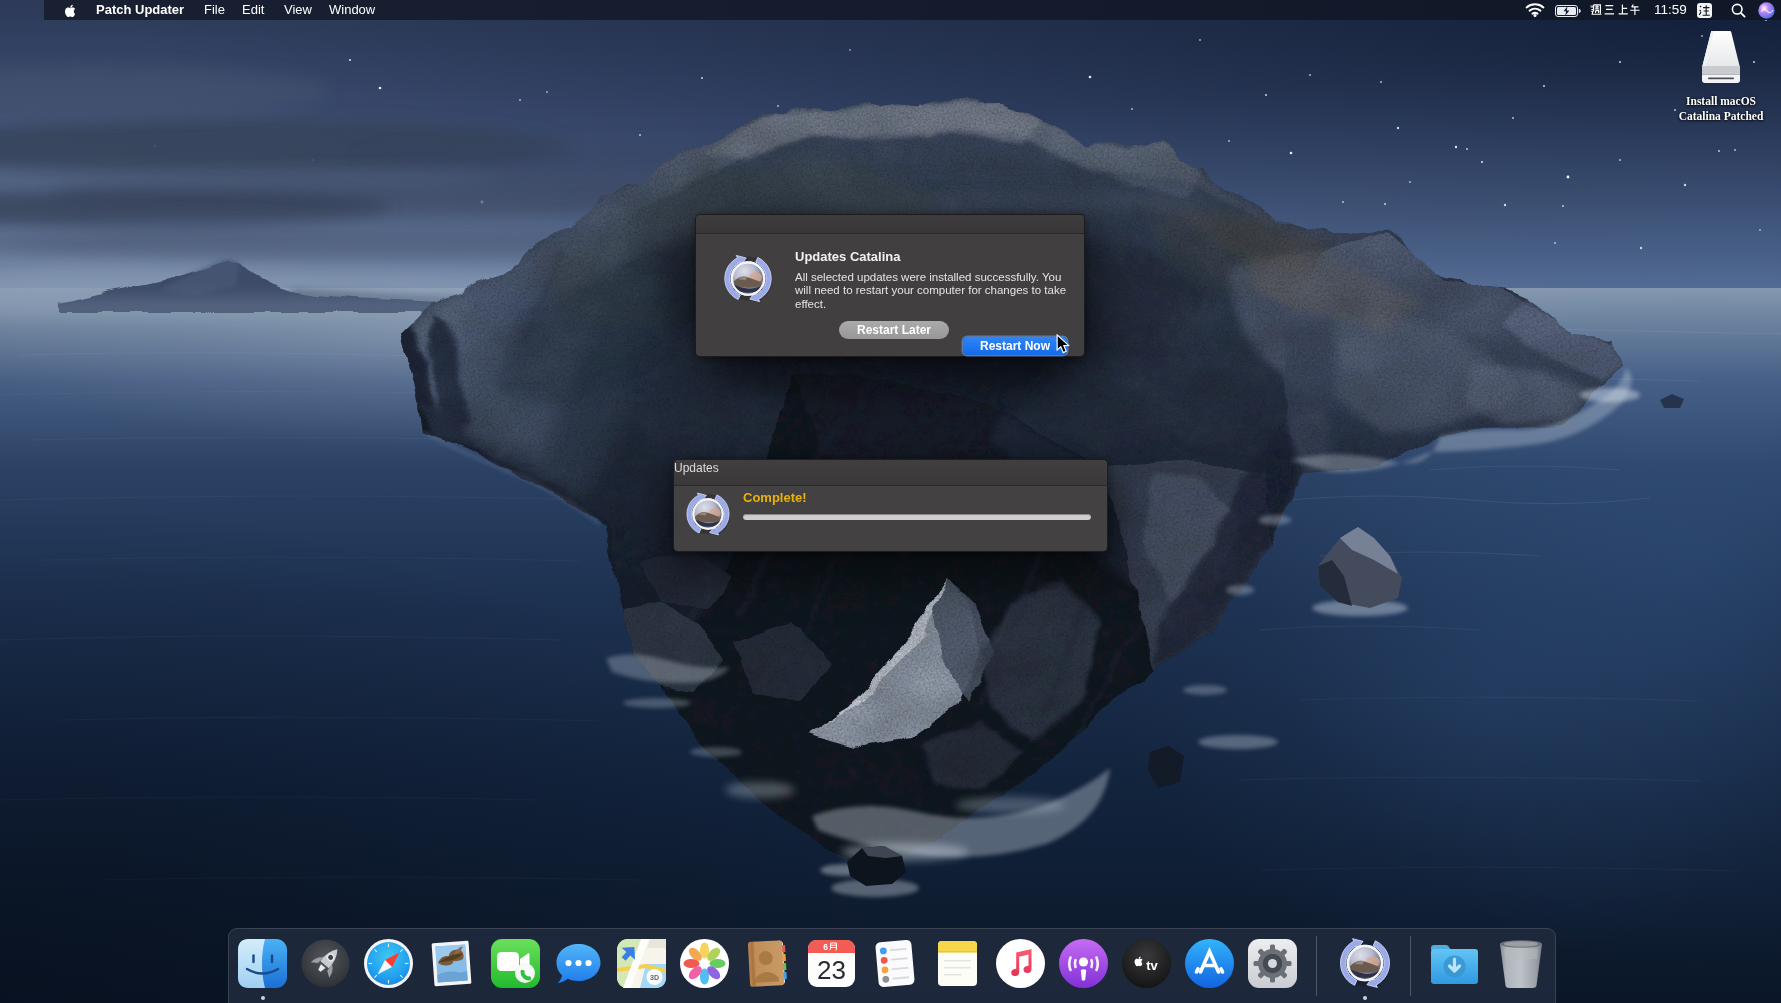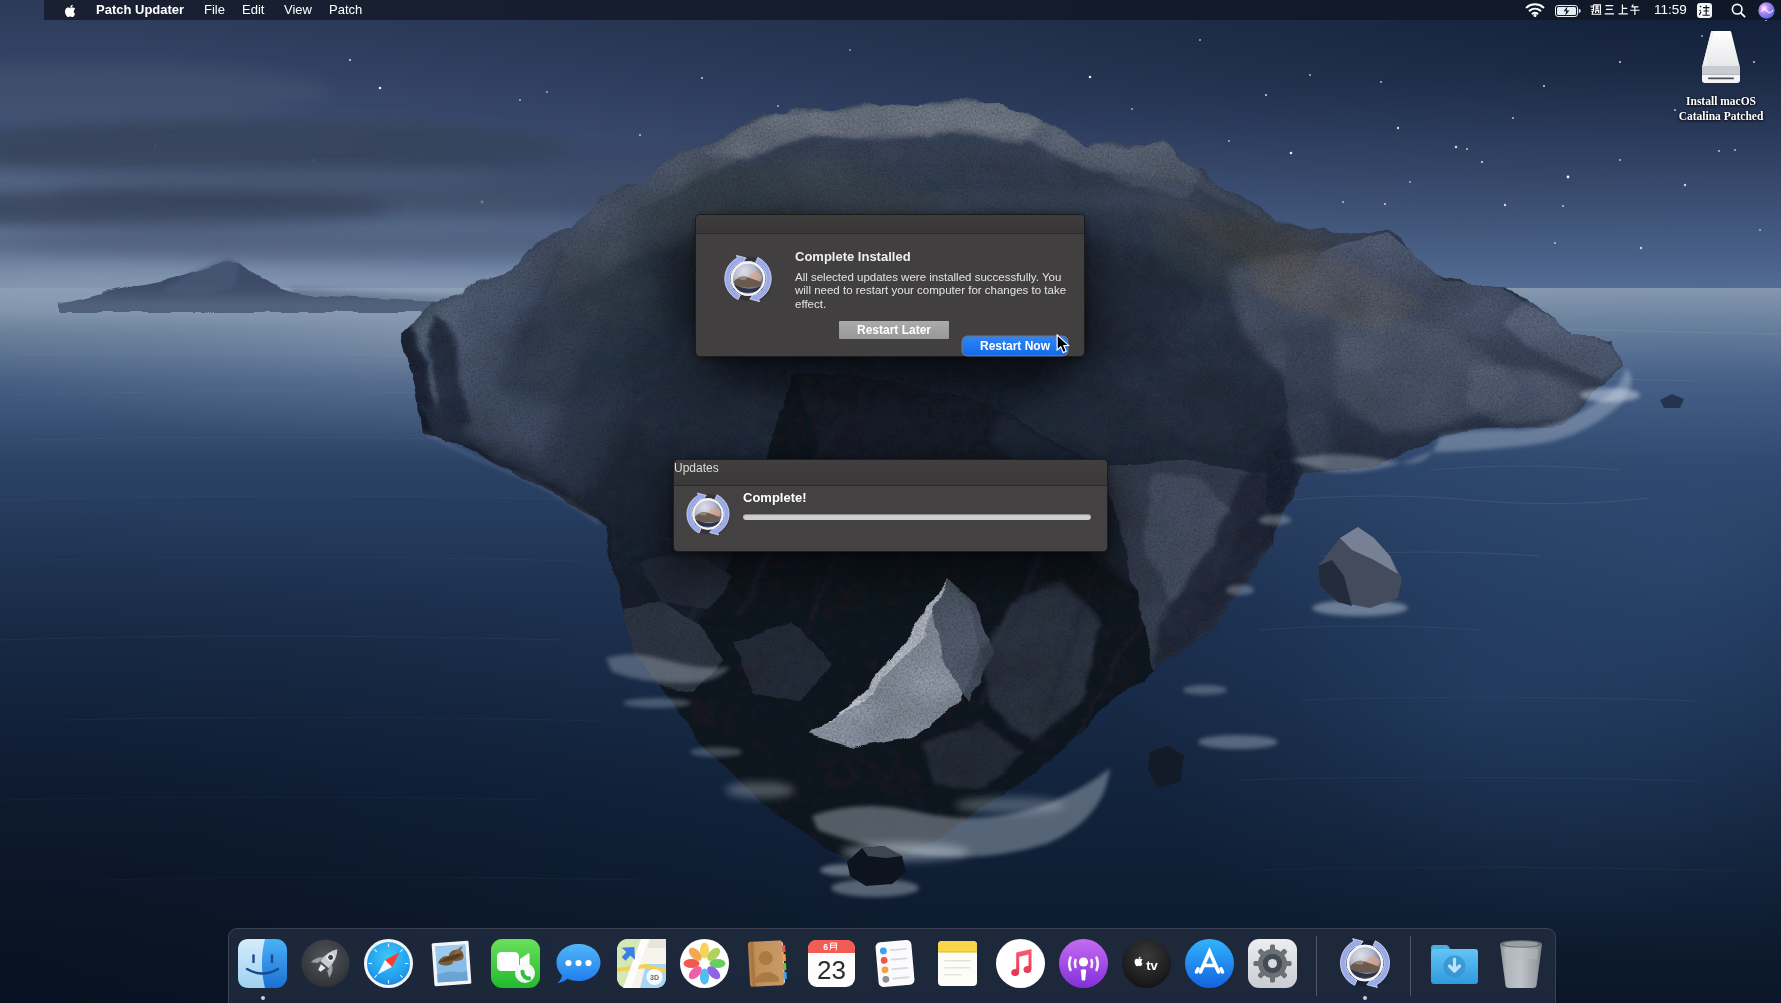--- a/index.html
+++ b/index.html
@@ -369,21 +369,21 @@
 </svg>
 
 <div class="abs" id="menubar" style="left:0;top:0;width:1781px;height:20px;background:linear-gradient(90deg,#182031 0%,#131b2c 55%,#101827 100%);color:#fff;margin-left:44px;">
   <svg class="abs" style="left:19px;top:3.5px" width="13" height="14" viewBox="0 0 13 14">
     <path fill="#fff" d="M10.8,7.4c0-1.7,1.4-2.5,1.45-2.55c-0.8-1.15-2-1.3-2.4-1.32c-1.03-0.1-2,0.6-2.5,0.6 c-0.52,0-1.32-0.58-2.17-0.57C4.07,3.58,3.05,4.2,2.5,5.17c-1.1,1.92-0.28,4.77,0.8,6.33c0.52,0.77,1.15,1.62,1.97,1.6 c0.8-0.03,1.1-0.5,2.05-0.5c0.95,0,1.22,0.5,2.06,0.48c0.85-0.01,1.4-0.77,1.9-1.54c0.6-0.88,0.85-1.73,0.87-1.78 C12.13,9.74,10.82,9.24,10.8,7.4z M9.1,2.8c0.44-0.54,0.74-1.3,0.66-2.05C9.12,0.78,8.35,1.18,7.9,1.72 C7.48,2.2,7.12,2.98,7.22,3.7C7.93,3.76,8.66,3.34,9.1,2.8z"></path>
   </svg>
   <div class="abs" style="left:52px;top:0;height:20px;line-height:20px;font-size:13px;font-weight:bold;">Patch Updater</div>
   <div class="abs" style="left:160px;top:0;height:20px;line-height:20px;font-size:13px;">File</div>
   <div class="abs" style="left:198px;top:0;height:20px;line-height:20px;font-size:13px;">Edit</div>
   <div class="abs" style="left:240px;top:0;height:20px;line-height:20px;font-size:13px;">View</div>
-  <div class="abs" style="left:285px;top:0;height:20px;line-height:20px;font-size:13px;">Patch</div>
+  <div class="abs" style="left:285px;top:0;height:20px;line-height:20px;font-size:13px;">Window</div>
 
   <svg class="abs" style="left:1481px;top:3px" width="20" height="14" viewBox="0 0 20 14">
     <g fill="none" stroke="#fff" stroke-linecap="round">
       <path d="M1.6,4.4 A13,13 0 0 1 18.4,4.4" stroke-width="2"></path>
       <path d="M4.6,7.6 A9,9 0 0 1 15.4,7.6" stroke-width="2"></path>
       <path d="M7.5,10.6 A5,5 0 0 1 12.5,10.6" stroke-width="2"></path>
     </g>
     <circle cx="10" cy="12.4" r="1.5" fill="#fff"></circle>
   </svg>
 
@@ -461,32 +461,32 @@
     <rect x="11" y="47.6" width="26" height="1.7" rx="0.8" fill="#4a4f57"></rect>
   </svg>
   <div class="abs" style="left:-36px;top:64px;width:120px;text-align:center;font-size:11.5px;font-weight:bold;color:#fff;line-height:15px;text-shadow:0 1px 3px rgba(0,0,0,0.9), 0 0 2px rgba(0,0,0,0.6);">Install macOS<br>Catalina Patched</div>
 </div>
 
 <div class="abs" style="left:695px;top:214px;width:390px;height:143px;border-radius:5px;background:#413f3f;box-shadow:0 18px 50px 8px rgba(0,0,0,0.55), 0 2px 8px rgba(0,0,0,0.4);border:1px solid rgba(0,0,0,0.55);box-sizing:border-box;">
   <div class="abs" style="left:0;top:0;width:100%;height:19px;border-radius:5px 5px 0 0;background:linear-gradient(#3e3c3c,#383636);border-bottom:1px solid #2b2929;box-sizing:border-box;"></div>
   <svg class="abs" style="left:24px;top:36px" width="56" height="54" viewBox="0 0 100 100">
         <use href="#upicon"></use>
       </svg>
-  <div class="abs" style="left:99px;top:34px;font-size:13px;font-weight:bold;color:#f1f1f1;">Complete Installed</div>
+  <div class="abs" style="left:99px;top:34px;font-size:13px;font-weight:bold;color:#f1f1f1;">Updates Catalina</div>
   <div class="abs" style="left:99px;top:56px;width:272px;font-size:11.5px;line-height:13.3px;color:#e4e4e4;">All selected updates were installed successfully. You will need to restart your computer for changes to take effect.</div>
-  <div class="abs" style="left:143px;top:106px;width:110px;height:18px;border-radius:1px;background:linear-gradient(#ababab,#979797);color:#fff;font-size:12px;font-weight:bold;text-align:center;line-height:18px;">Restart Later</div>
+  <div class="abs" style="left:143px;top:106px;width:110px;height:18px;border-radius:9px;background:linear-gradient(#ababab,#979797);color:#fff;font-size:12px;font-weight:bold;text-align:center;line-height:18px;">Restart Later</div>
   <div class="abs" style="left:267px;top:106px;width:104px;height:18px;border-radius:4.5px;background:linear-gradient(#2e86f7,#146ae8);box-shadow:0 0 0 1.5px rgba(110,170,255,0.55);color:#fff;font-size:12px;font-weight:bold;text-align:center;line-height:18px;margin-top:16px;">Restart Now</div>
 </div>
 
 <div class="abs" style="left:673px;top:459px;width:435px;height:93px;border-radius:5px;background:#434141;box-shadow:0 16px 44px 6px rgba(0,0,0,0.5), 0 2px 8px rgba(0,0,0,0.4);border:1px solid rgba(0,0,0,0.55);box-sizing:border-box;">
   <div class="abs" style="left:0;top:0;width:100%;height:26px;border-radius:5px 5px 0 0;background:linear-gradient(#403e3e,#3a3838);border-bottom:1px solid #2b2929;box-sizing:border-box;font-size:12px;color:#dcdcdc;line-height:17px;">Updates</div>
   <svg class="abs" style="left:9px;top:29px" width="50" height="49" viewBox="0 0 100 100">
         <use href="#upicon"></use>
       </svg>
-  <div class="abs" style="left:69px;top:30px;font-size:13px;font-weight:bold;color:#ffffff;">Complete!</div>
+  <div class="abs" style="left:69px;top:30px;font-size:13px;font-weight:bold;color:#eab308;">Complete!</div>
   <div class="abs" style="left:69px;top:54px;width:348px;height:6px;border-radius:3px;background:#cfcfcf;box-shadow:0 1px 1px rgba(0,0,0,0.35) inset, 0 0 1px rgba(0,0,0,0.3);"></div>
 </div>
 
 <svg class="abs" style="left:1056px;top:334px" width="13.5" height="20.5" viewBox="0 0 15 23">
   <path d="M1.2,1 L1.2,17.9 L5.3,14.3 L8.1,20.9 L11.4,19.4 L8.7,13 L14,12.8 Z" fill="#000" stroke="#fff" stroke-width="1.3"></path>
 </svg>
 
 <div class="abs" id="dock" style="left:228px;top:928px;width:1328px;height:75px;background:rgba(32,42,62,0.88);border:1px solid rgba(255,255,255,0.13);border-bottom:none;border-radius:9px 9px 0 0;box-sizing:border-box;"></div>
 <div class="abs" style="left:1316px;top:936px;width:1px;height:60px;background:rgba(255,255,255,0.22)"></div>
 <div class="abs" style="left:1410px;top:936px;width:1px;height:60px;background:rgba(255,255,255,0.22)"></div>

